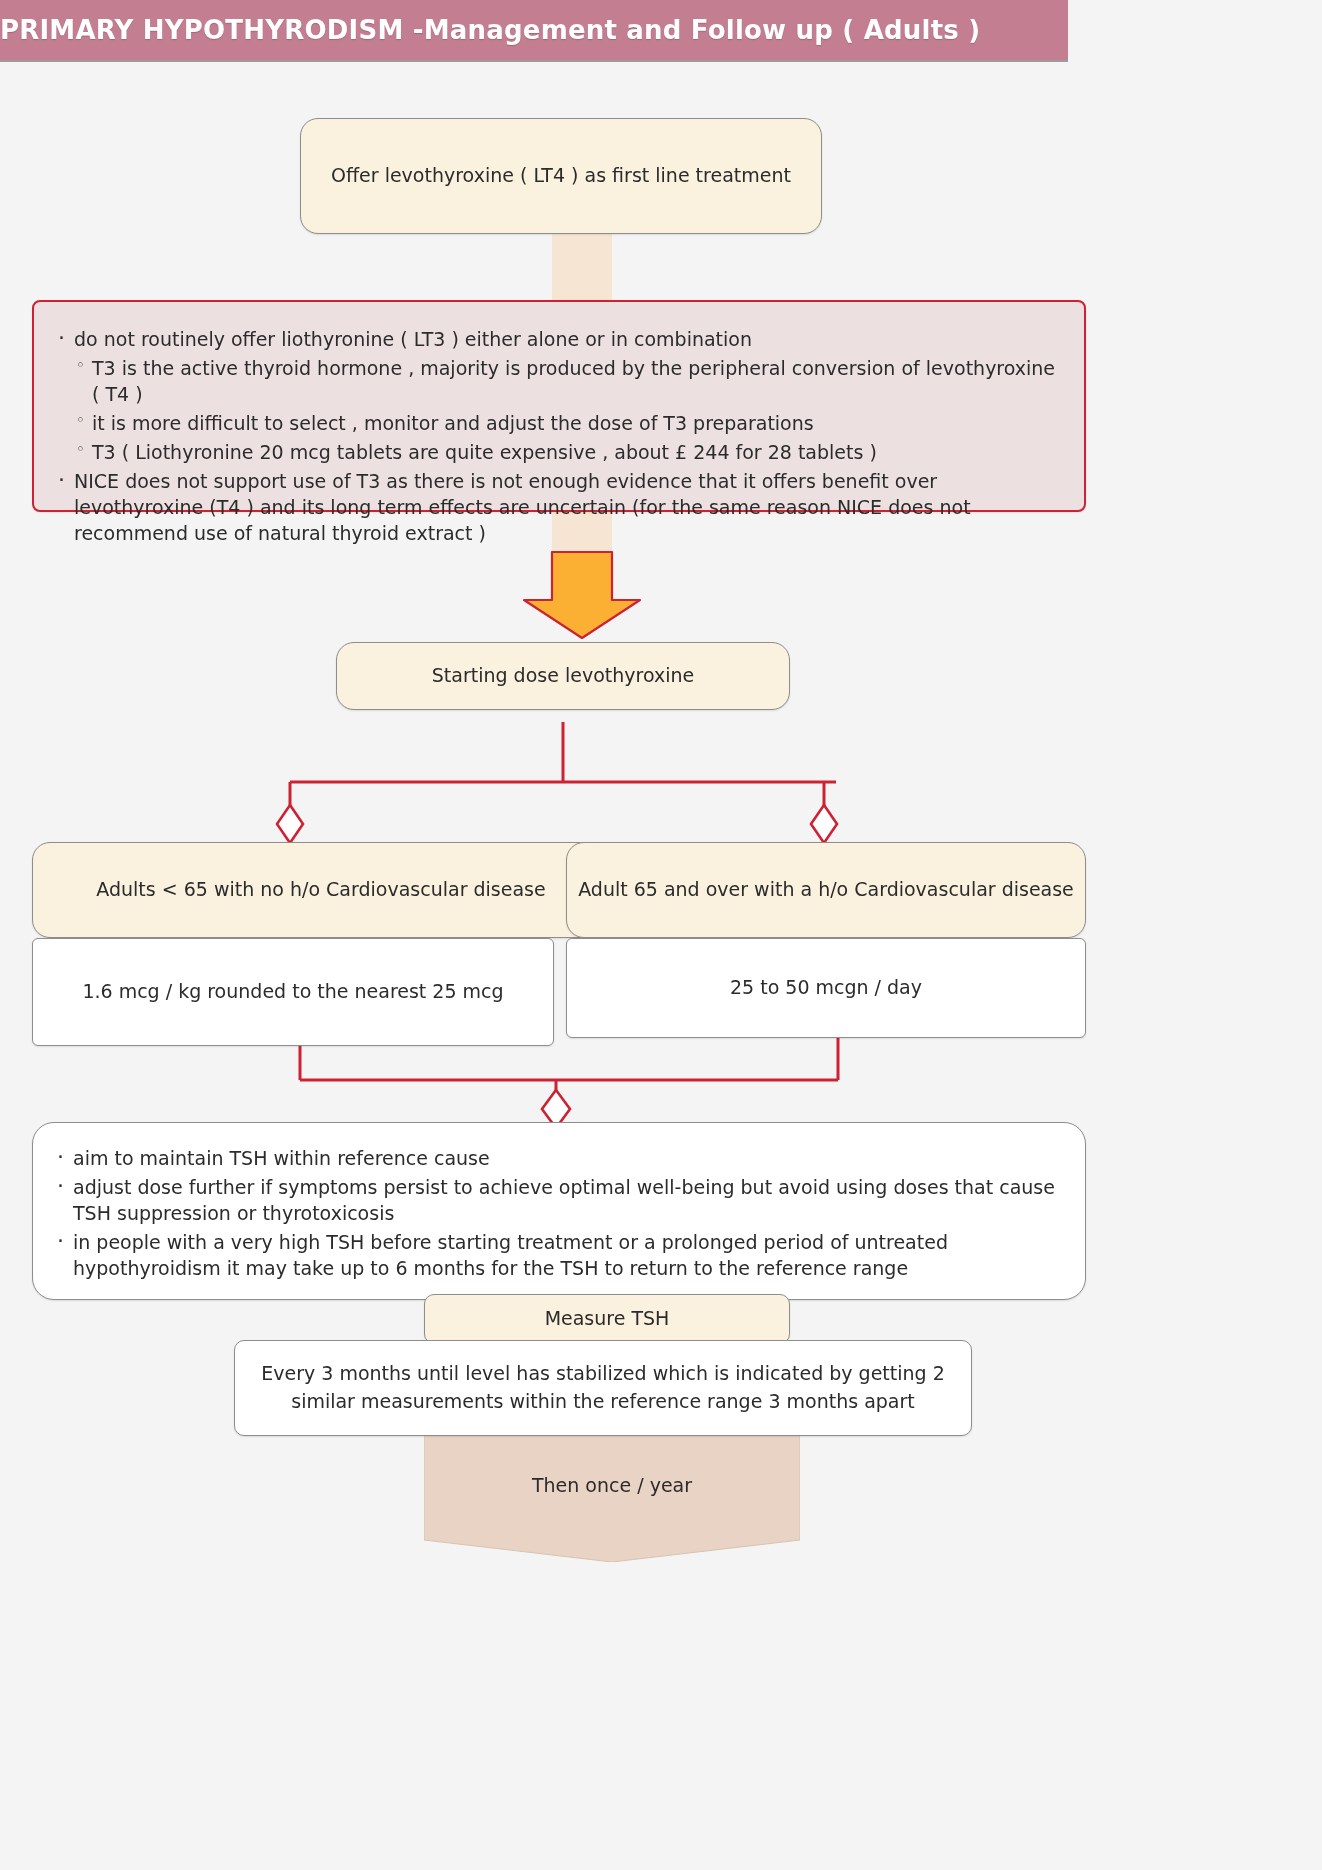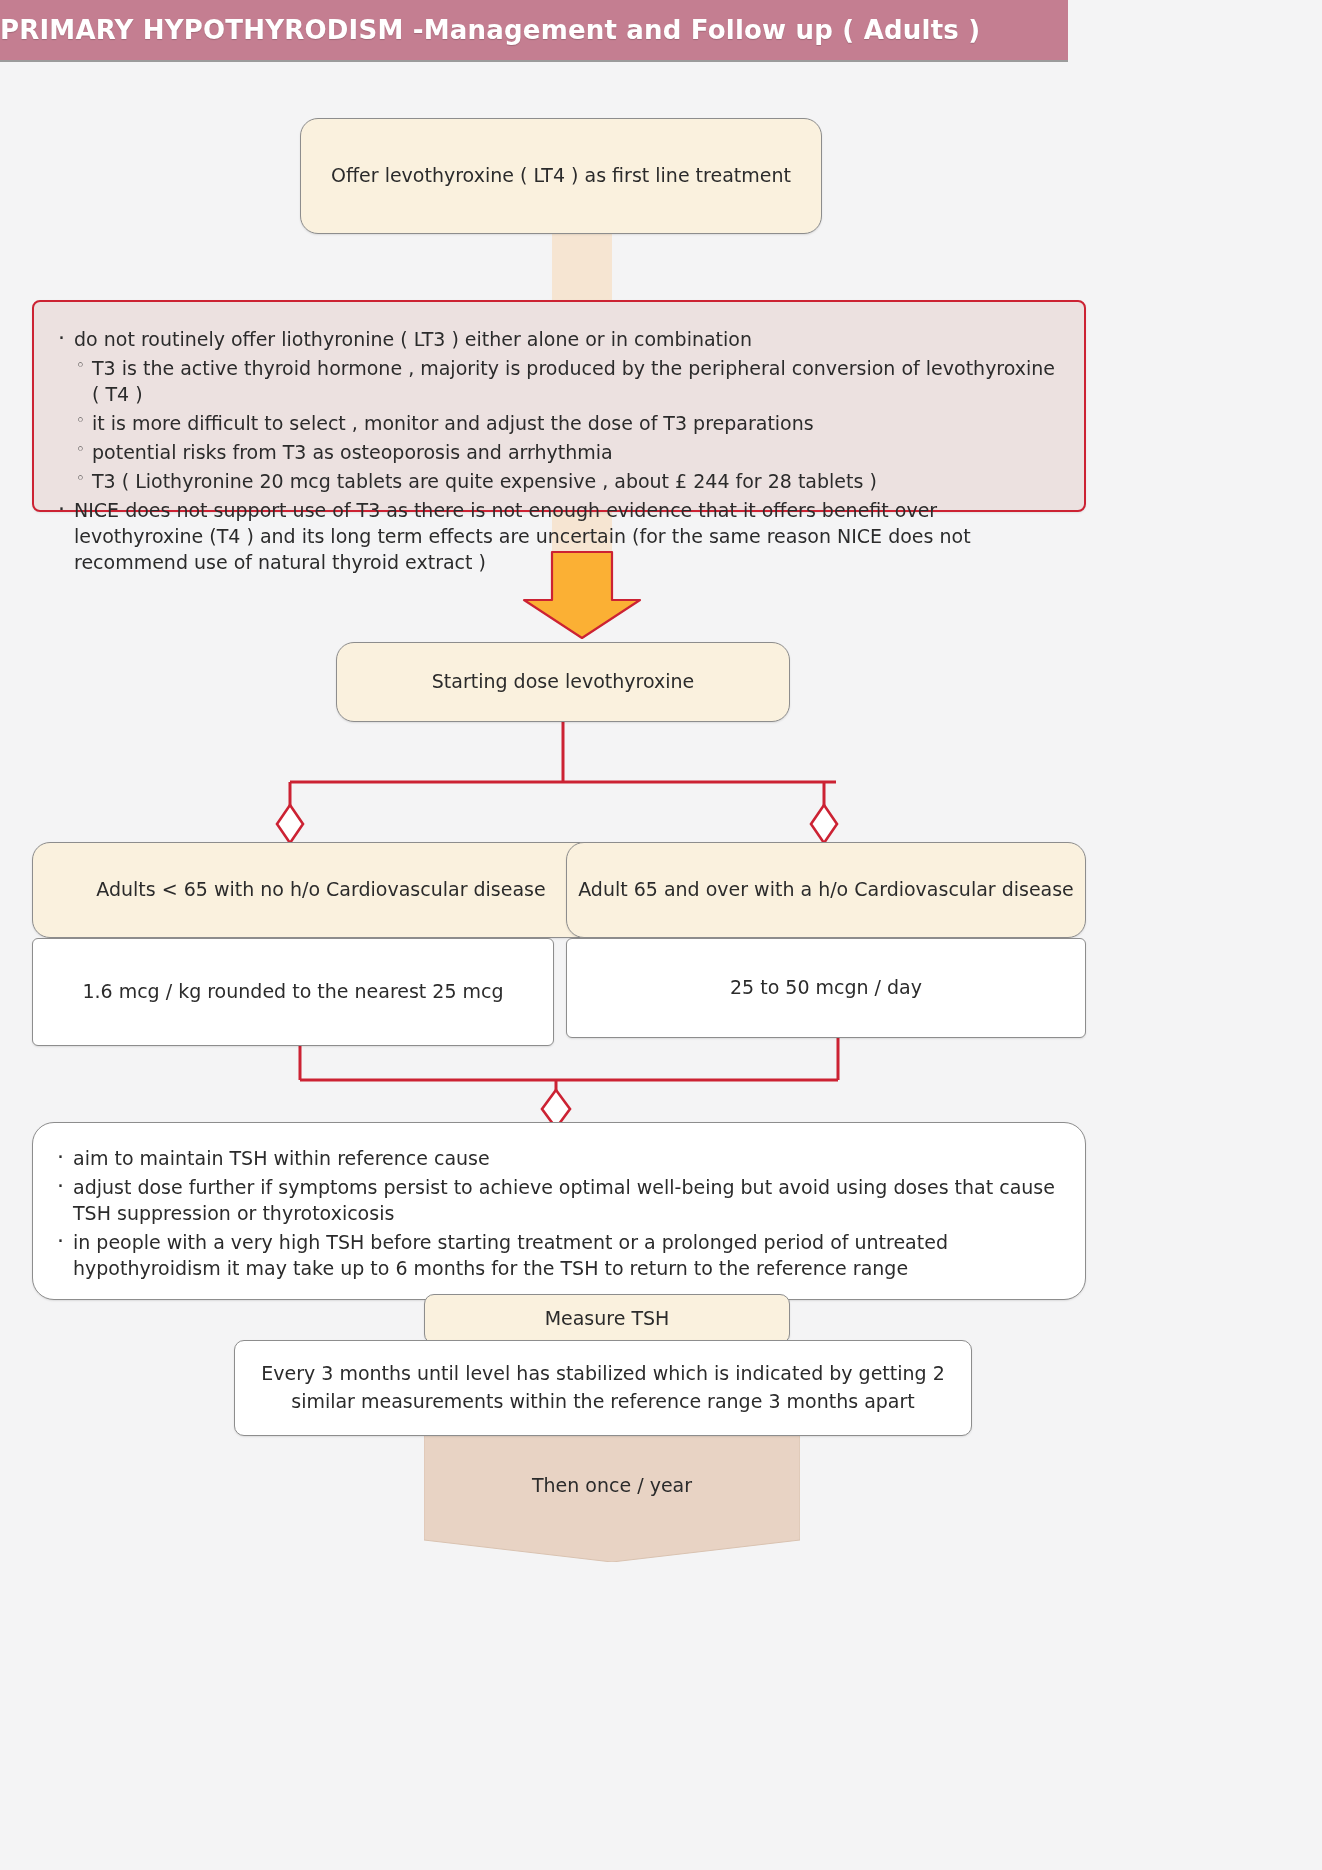--- a/index.html
+++ b/index.html
@@ -115,27 +115,26 @@
 
   <div class="node cream body-text z-mid" style="left:300px;top:118px;width:522px;height:116px;">
     <span>Offer levothyroxine ( LT4 ) as first line treatment</span>
   </div>
 
   <div class="node redbox z-top" style="left:32px;top:300px;width:1054px;height:212px;padding:24px 26px 20px 22px;align-items:flex-start;">
     <ul class="list">
       <li class="lvl1">do not routinely offer liothyronine  ( LT3 ) either alone or in combination</li>
       <li class="lvl2">T3 is the active thyroid hormone , majority is produced by the peripheral conversion of levothyroxine ( T4 )</li>
       <li class="lvl2">it is more difficult to select , monitor and adjust the dose of T3 preparations</li>
-      <li class="lvl2">potential risks from T3 as osteoporosis and arrhythmia</li>
       <li class="lvl2">T3 ( Liothyronine 20 mcg tablets are quite expensive , about £ 244 for 28 tablets )</li>
       <li class="lvl1">NICE does not support use of T3 as there is not enough evidence that it offers benefit over levothyroxine (T4 ) and its long term effects are uncertain  (for the same reason NICE does not recommend use of natural thyroid extract )</li>
     </ul>
   </div>
 
-  <div class="node cream body-text z-mid" style="left:336px;top:642px;width:454px;height:80px;">
+  <div class="node cream body-text z-mid" style="left:336px;top:642px;width:454px;height:68px;">
     <span>Starting dose levothyroxine</span>
   </div>
 
   <div class="node cream body-text z-mid" style="left:32px;top:842px;width:578px;height:96px;">
     <span>Adults &lt; 65 with no h/o Cardiovascular disease</span>
   </div>
 
   <div class="node white body-text z-mid" style="left:32px;top:938px;width:522px;height:108px;">
     <span>1.6 mcg / kg rounded to the nearest 25 mcg</span>
   </div>

